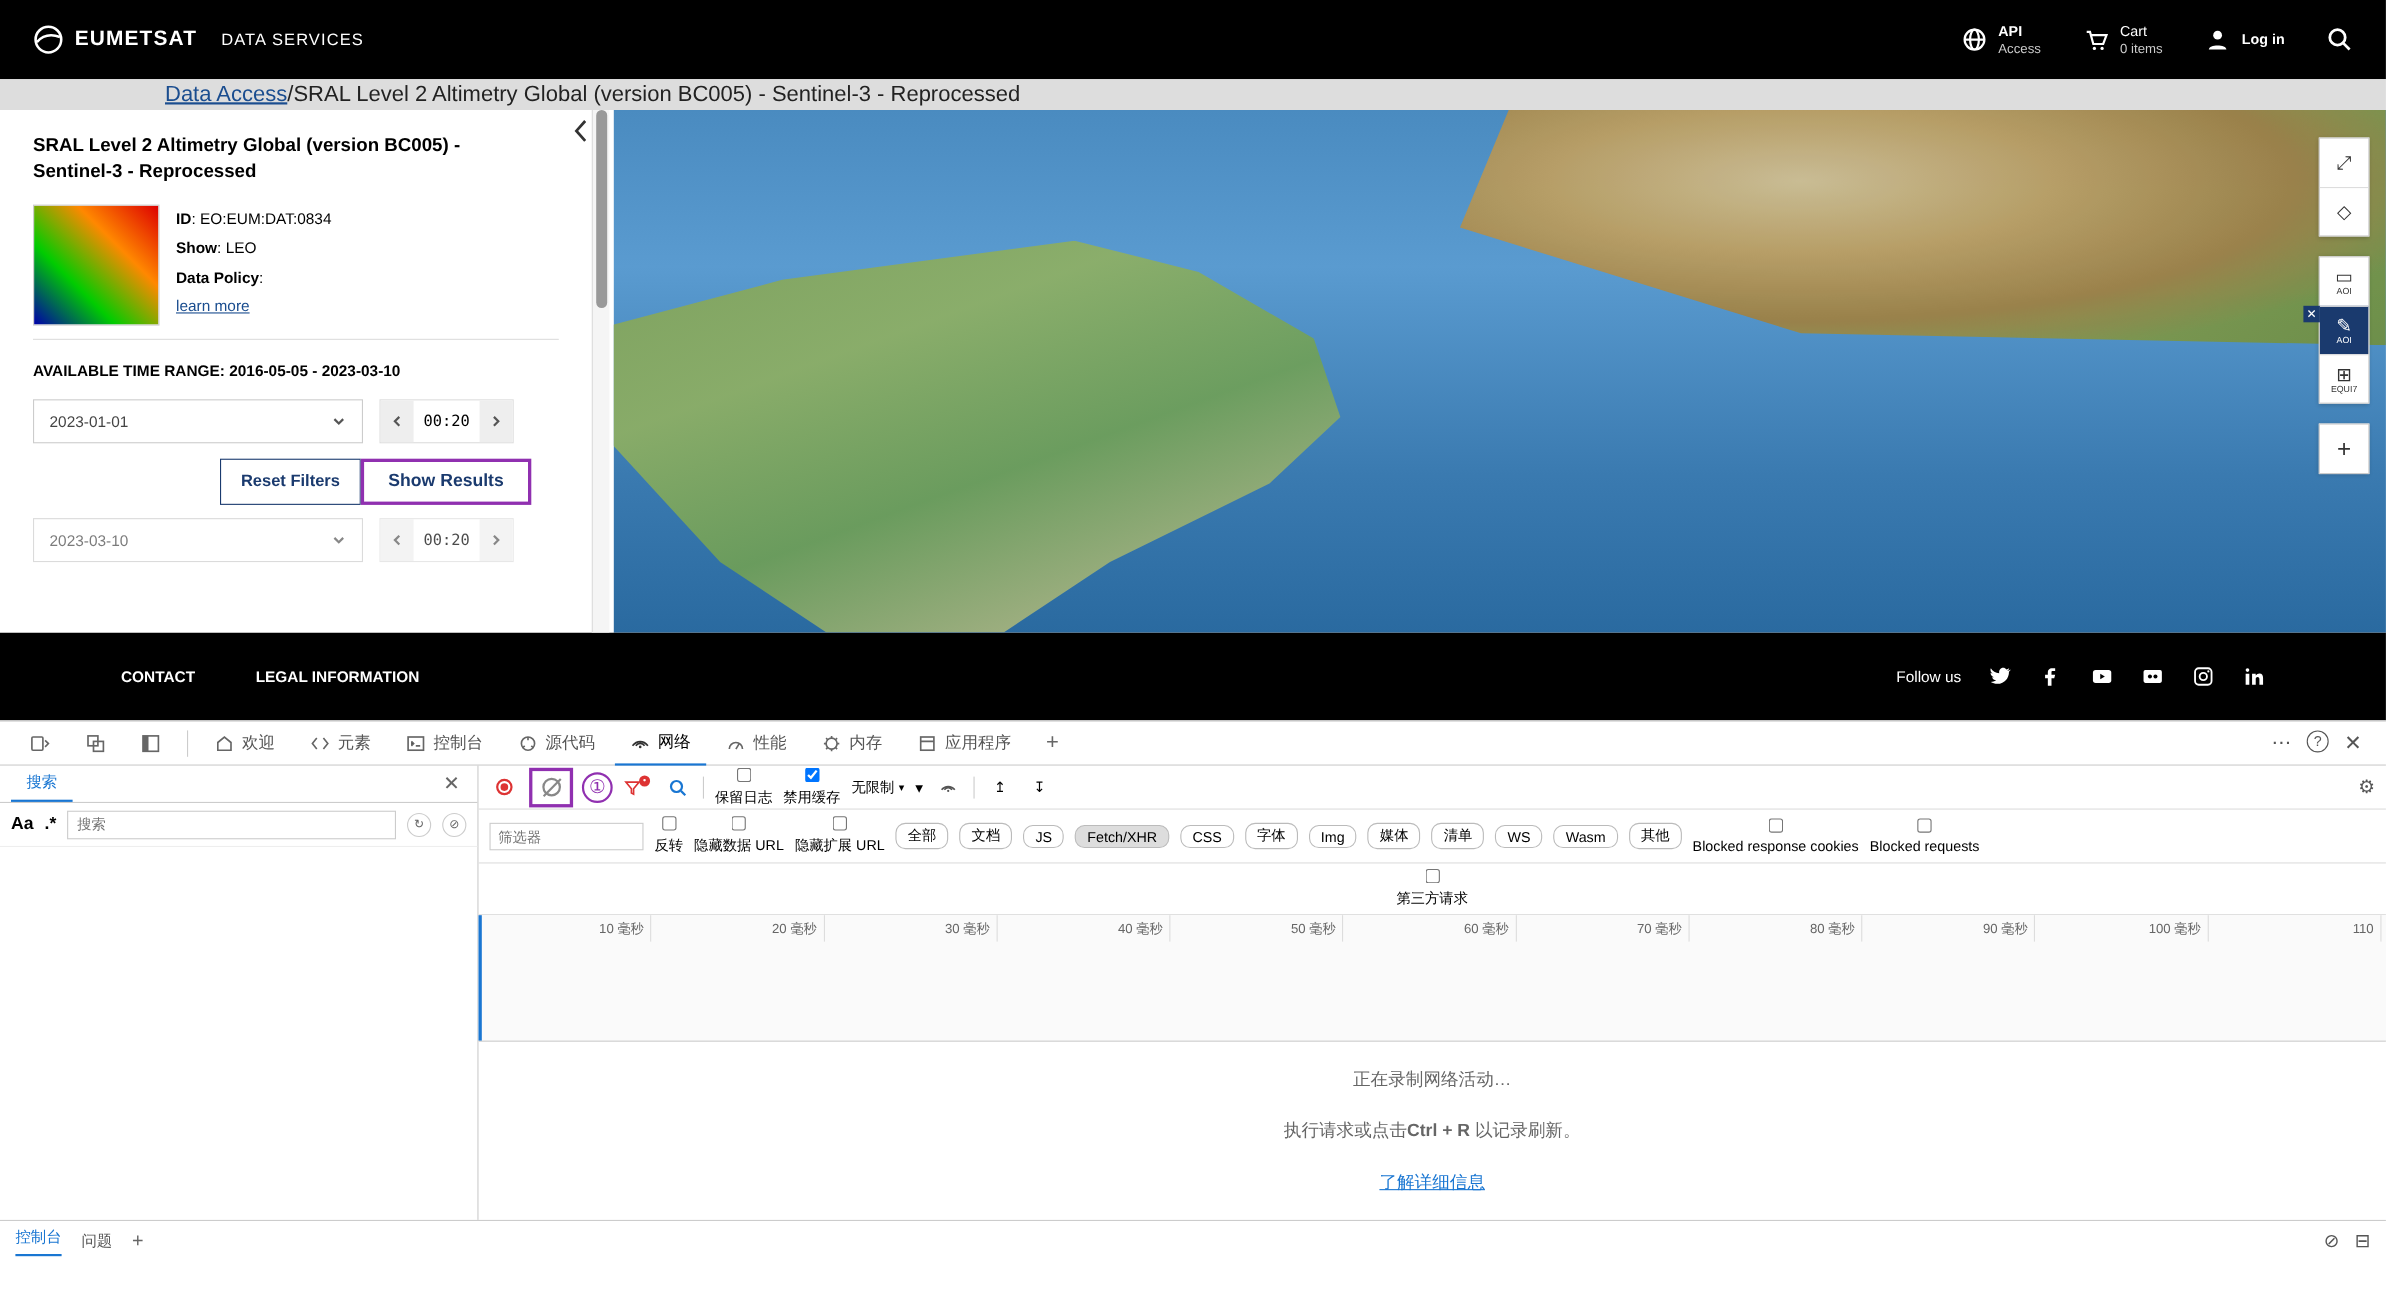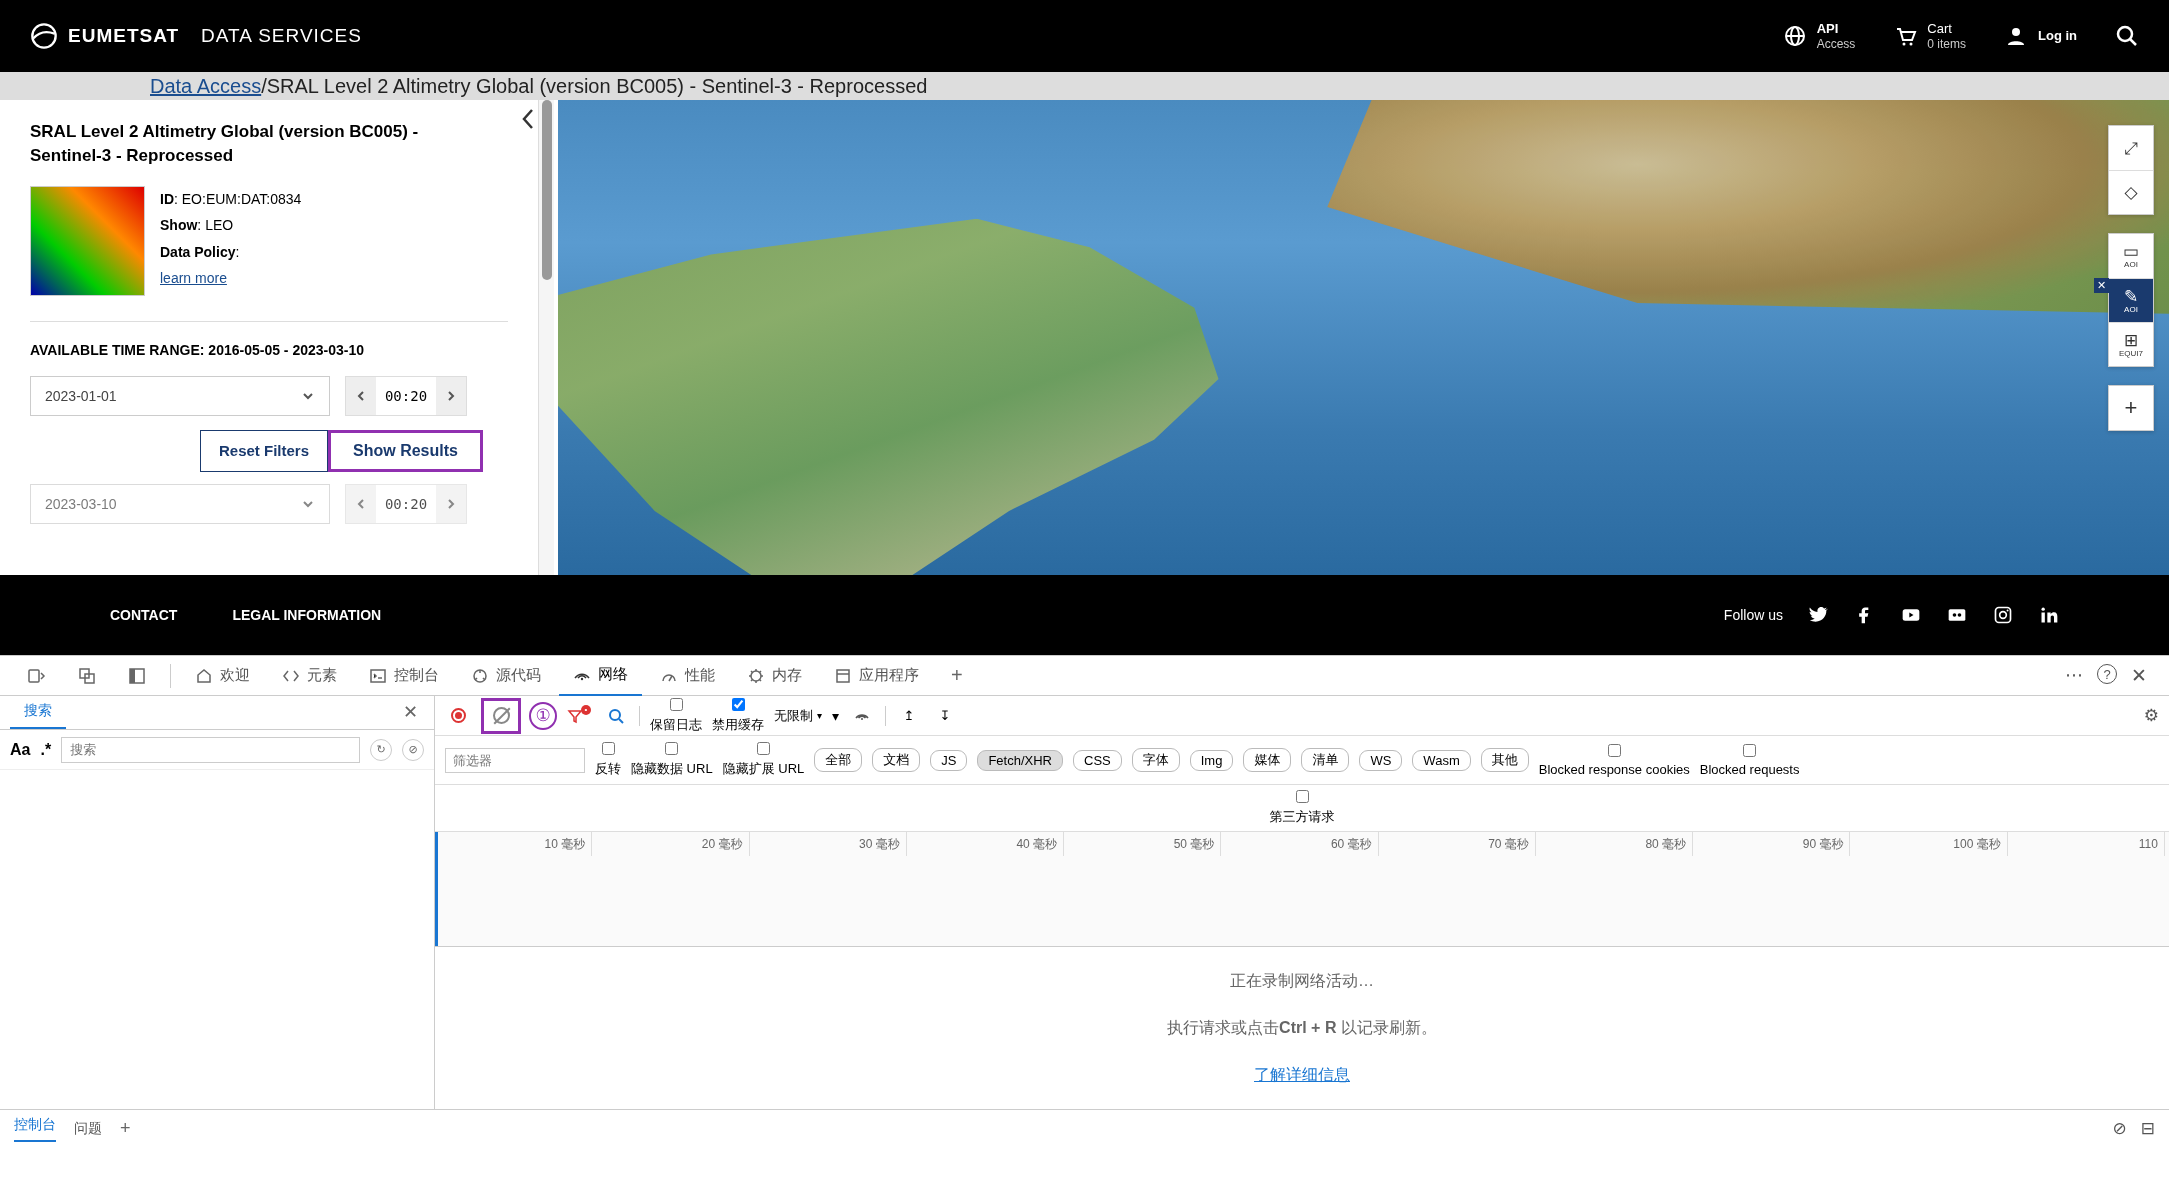--- a/index.html
+++ b/index.html
@@ -3,21 +3,21 @@
 <meta charset="utf-8">
 <style>
 * { margin: 0; padding: 0; box-sizing: border-box; font-family: Arial, Helvetica, sans-serif; }
 body { overflow: hidden; width: 2169px; height: 1181px; }
 
 
 .topbar { background: #000; height: 72px; display: flex; align-items: center; padding: 0 30px; color: #fff; }
 .logo { display: flex; align-items: center; gap: 10px; font-weight: bold; }
 .logo-icon { width: 28px; height: 28px; }
 .logo-text { font-size: 19px; letter-spacing: 1px; }
-.logo-sub { font-size: 19px; font-weight: normal; margin-left: 12px; letter-spacing: 1px; }
+.logo-sub { font-size: 15px; font-weight: normal; margin-left: 12px; letter-spacing: 1px; }
 .topbar-spacer { flex: 1; }
 .topbar-right { display: flex; align-items: center; gap: 38px; }
 .topbar-item { display: flex; align-items: center; gap: 10px; font-size: 13px; }
 .topbar-item .col { display: flex; flex-direction: column; line-height: 1.2; }
 .topbar-item .sub { font-size: 12px; color: #ccc; }
 .ticon { width: 24px; height: 24px; fill: #fff; }
 
 
 .breadcrumb { background: #ddd; height: 28px; display: flex; align-items: center; padding-left: 150px; font-size: 20px; }
 .breadcrumb a { color: #1a4d8f; text-decoration: underline; }
@@ -27,21 +27,21 @@
 .main { display: flex; height: 475px; position: relative; }
 
 
 .sidewrap { width: 558px; display: flex; background: #fff; }
 .sidebar { width: 538px; padding: 20px 30px; position: relative; overflow: hidden; }
 .collapse { position: absolute; top: 4px; right: 0; width: 20px; }
 .collapse svg { width: 20px; height: 30px; }
 .scrollbar { width: 16px; background: #f5f5f5; border-left: 1px solid #ddd; position: relative; }
 .scrollthumb { position: absolute; top: 0; left: 3px; width: 10px; height: 180px; background: #999; border-radius: 5px; }
 .side-title { font-size: 17px; font-weight: bold; margin-bottom: 18px; padding-right: 20px; line-height: 1.4; }
-.side-meta { display: flex; gap: 15px; margin-bottom: 20px; border-bottom: 1px solid #ddd; padding-bottom: 25px; }
+.side-meta { display: flex; gap: 15px; margin-bottom: 20px; border-bottom: 1px solid #ddd; padding-bottom: 12px; }
 .thumb { width: 115px; height: 110px; background: linear-gradient(45deg,#00a,#0c0,#f80,#d00); border: 1px solid #ccc; }
 .meta-list { font-size: 14px; line-height: 1.9; }
 .meta-list b { font-weight: bold; }
 .learn { color: #1a4d8f; text-decoration: underline; }
 .range-label { font-size: 14px; font-weight: bold; margin-bottom: 18px; }
 .date-row { display: flex; align-items: center; gap: 15px; margin-bottom: 14px; }
 .date-input { flex: 0 0 300px; height: 40px; border: 1px solid #ccc; display: flex; align-items: center; justify-content: space-between; padding: 0 14px; font-size: 14px; color: #444; }
 .time-nav { display: flex; align-items: center; border: 1px solid #ddd; height: 40px; }
 .time-btn { width: 30px; height: 38px; background: #eee; display: flex; align-items: center; justify-content: center; border: none; }
 .time-val { width: 60px; text-align: center; font-size: 14px; font-family: monospace; }

